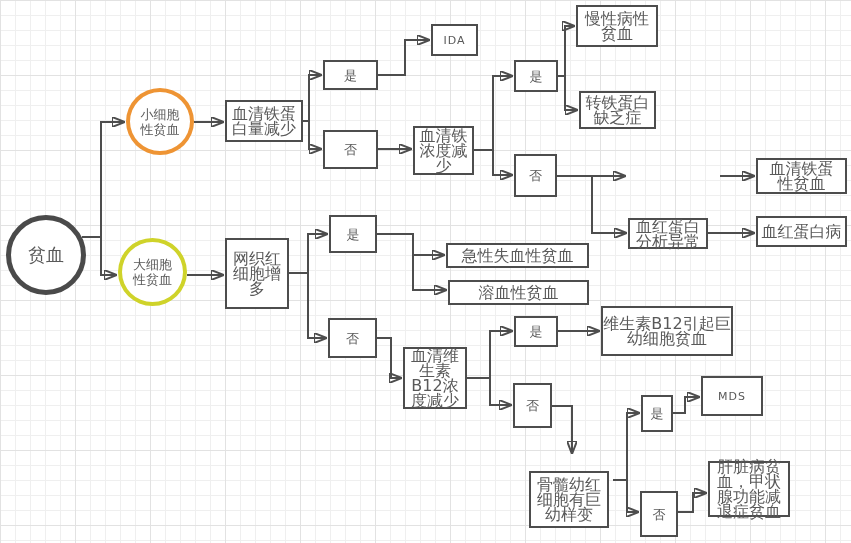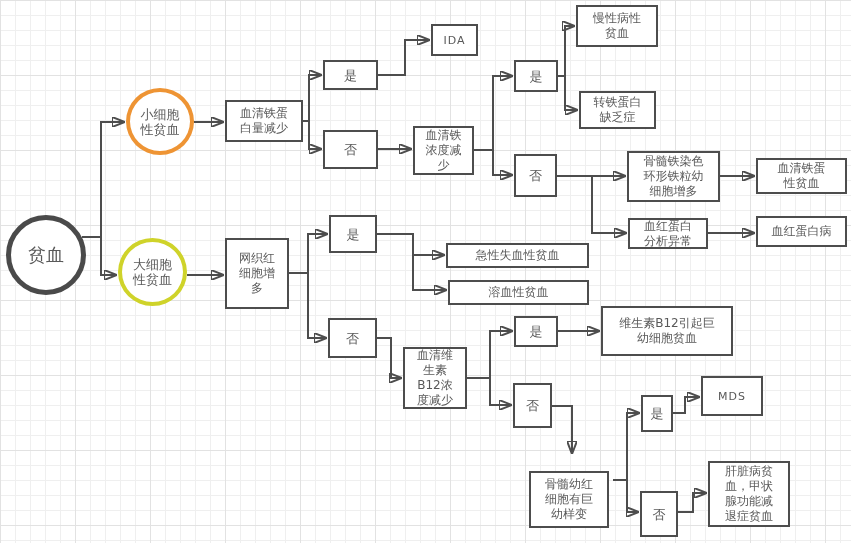--- a/index.html
+++ b/index.html
@@ -18,21 +18,21 @@
       linear-gradient(90deg,#efefef 1px,transparent 1px);
     background-size:75px 75px,75px 75px,15px 15px,15px 15px;
   }
   #edges{position:absolute;left:0;top:0;width:851px;height:543px;}
   #edges path{stroke:#4d4d4d;stroke-width:2;fill:none;}
   .node{
     position:absolute;box-sizing:border-box;
     background:#ffffff;border:2px solid #4d4d4d;color:#595959;
     display:flex;align-items:center;justify-content:center;
     text-align:center;white-space:pre-line;
-    font-size:12px;line-height:15px;
+    font-size:16px;line-height:15px;
   }
   .circle{border-radius:50%;}
   .yn{font-size:13px;}
   .latin{font-size:11px;letter-spacing:1px;}
   #n-root{left:6px;top:215px;width:80px;height:80px;border:5px solid #4a4a4a;font-size:18px;line-height:22px;}
   #n-microcytic{left:126px;top:88px;width:68px;height:67px;border:4px solid #ee9434;font-size:13px;}
   #n-macrocytic{left:118px;top:238px;width:69px;height:68px;border:4px solid #cfd32a;font-size:13px;}
   #n-serum-ferritin{left:225px;top:100px;width:78px;height:42px;}
   #n-yes1{left:323px;top:60px;width:55px;height:30px;}
   #n-ida{left:431px;top:24px;width:47px;height:32px;}
@@ -52,21 +52,21 @@
   #n-hemolytic{left:448px;top:280px;width:141px;height:25px;}
   #n-no3{left:328px;top:318px;width:49px;height:40px;}
   #n-b12{left:403px;top:347px;width:64px;height:62px;}
   #n-yes4{left:514px;top:316px;width:44px;height:31px;}
   #n-b12-mega{left:601px;top:306px;width:132px;height:50px;}
   #n-no4{left:513px;top:383px;width:39px;height:45px;}
   #n-marrow-mega{left:529px;top:471px;width:80px;height:57px;}
   #n-yes5{left:641px;top:395px;width:32px;height:37px;}
   #n-mds{left:701px;top:376px;width:62px;height:40px;}
   #n-no5{left:640px;top:491px;width:38px;height:46px;}
-  #n-liver{left:708px;top:461px;width:82px;height:66px;}
+  #n-liver{left:708px;top:461px;width:82px;height:56px;}
 </style>
 </head>
 <body>
 
 <div id="canvas">
 
   <svg id="edges" viewBox="0 0 851 543">
     <defs>
       <marker id="arrow" viewBox="0 0 13 10" refX="12" refY="5" markerWidth="13" markerHeight="10" markerUnits="userSpaceOnUse" orient="auto">
         <path d="M0 0 L13 5 L0 10 Z" fill="#4d4d4d" stroke="none"></path>
@@ -116,23 +116,20 @@
   <div class="node yn" id="n-no1">否</div>
   <div class="node" id="n-serum-iron">血清铁
 浓度减
 少</div>
   <div class="node yn" id="n-yes2">是</div>
   <div class="node" id="n-chronic">慢性病性
 贫血</div>
   <div class="node" id="n-transferrin">转铁蛋白
 缺乏症</div>
   <div class="node yn" id="n-no2">否</div>
-  <div class="node" id="n-marrow-iron">骨髓铁染色
-环形铁粒幼
-细胞增多</div>
   <div class="node" id="n-sideroblastic">血清铁蛋
 性贫血</div>
   <div class="node" id="n-hgb-analysis">血红蛋白
 分析异常</div>
   <div class="node" id="n-reticulocyte">网织红
 细胞增
 多</div>
 
   <div class="node" id="n-hgb-disease">血红蛋白病</div>
   <div class="node yn" id="n-yes3">是</div>

